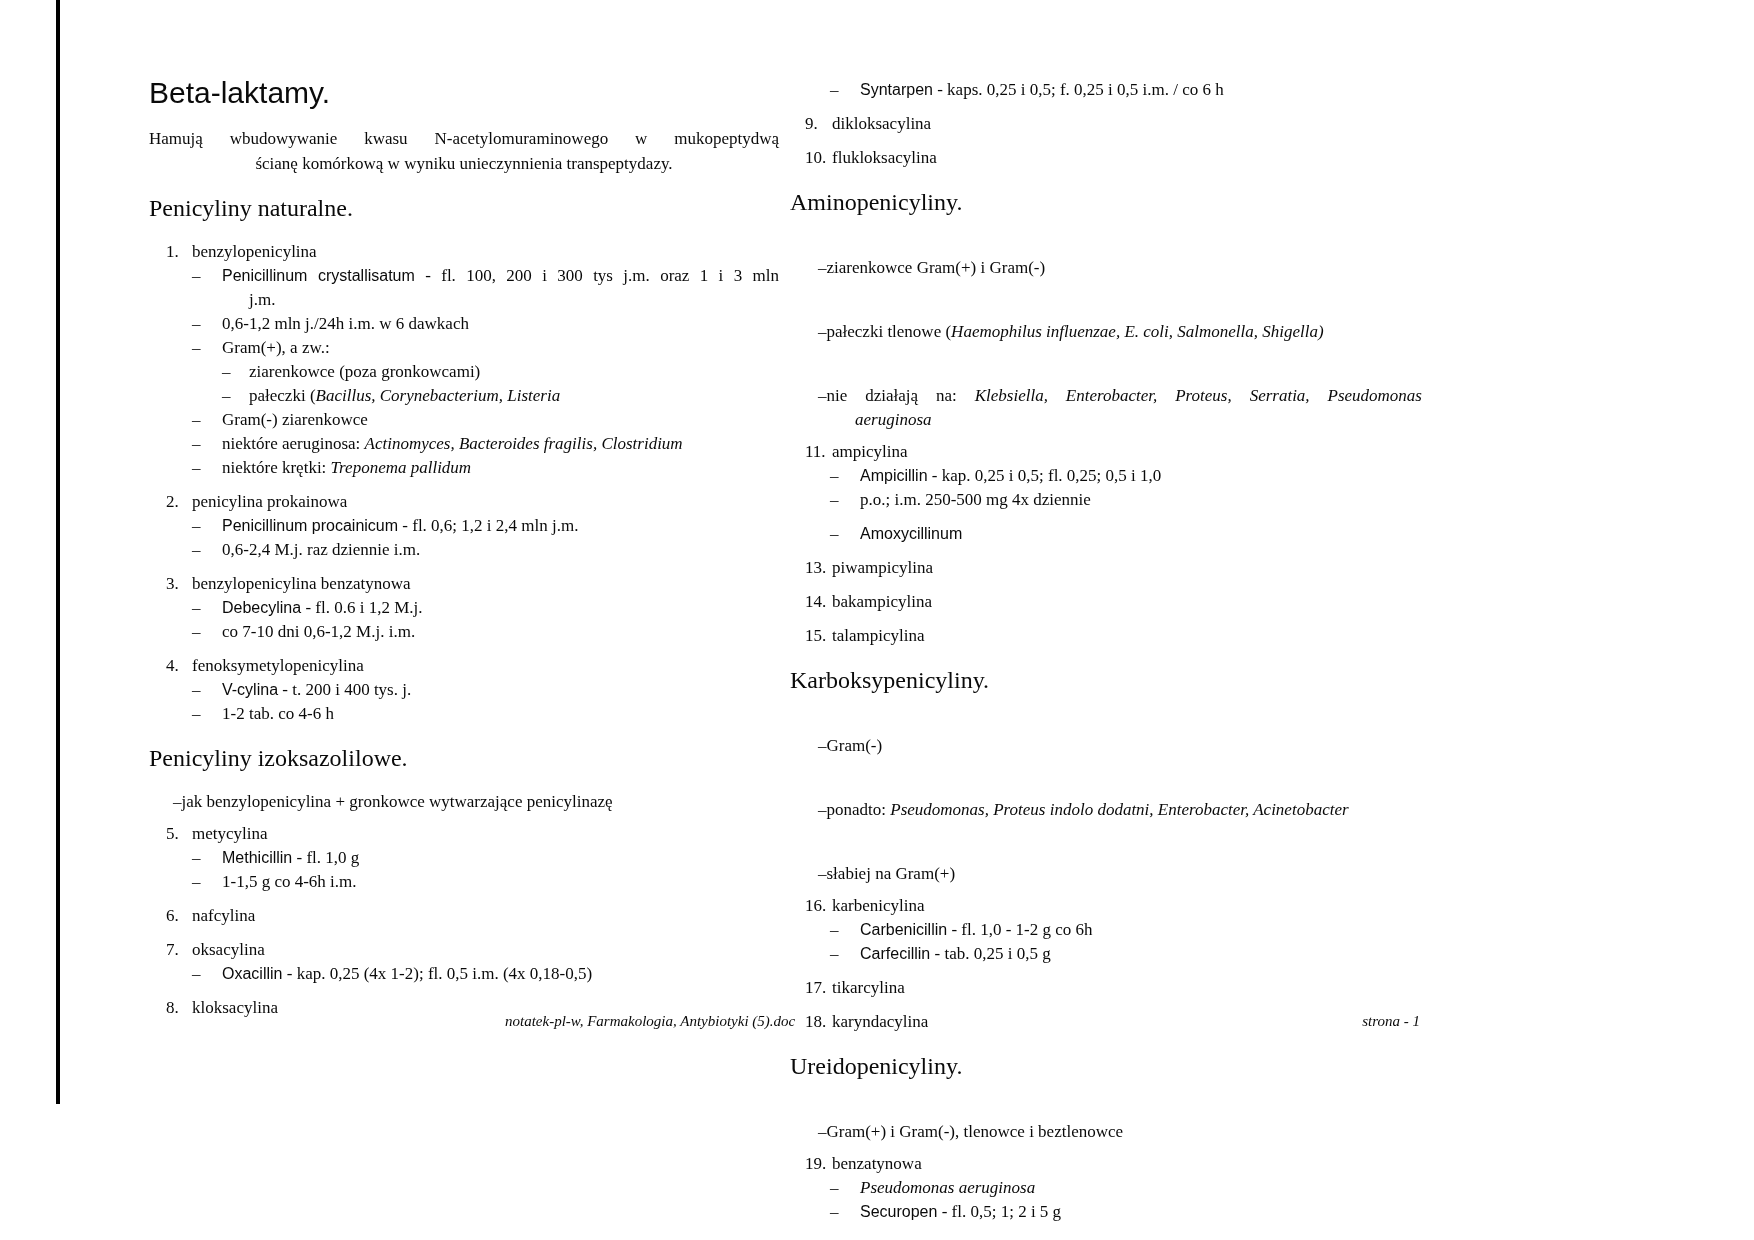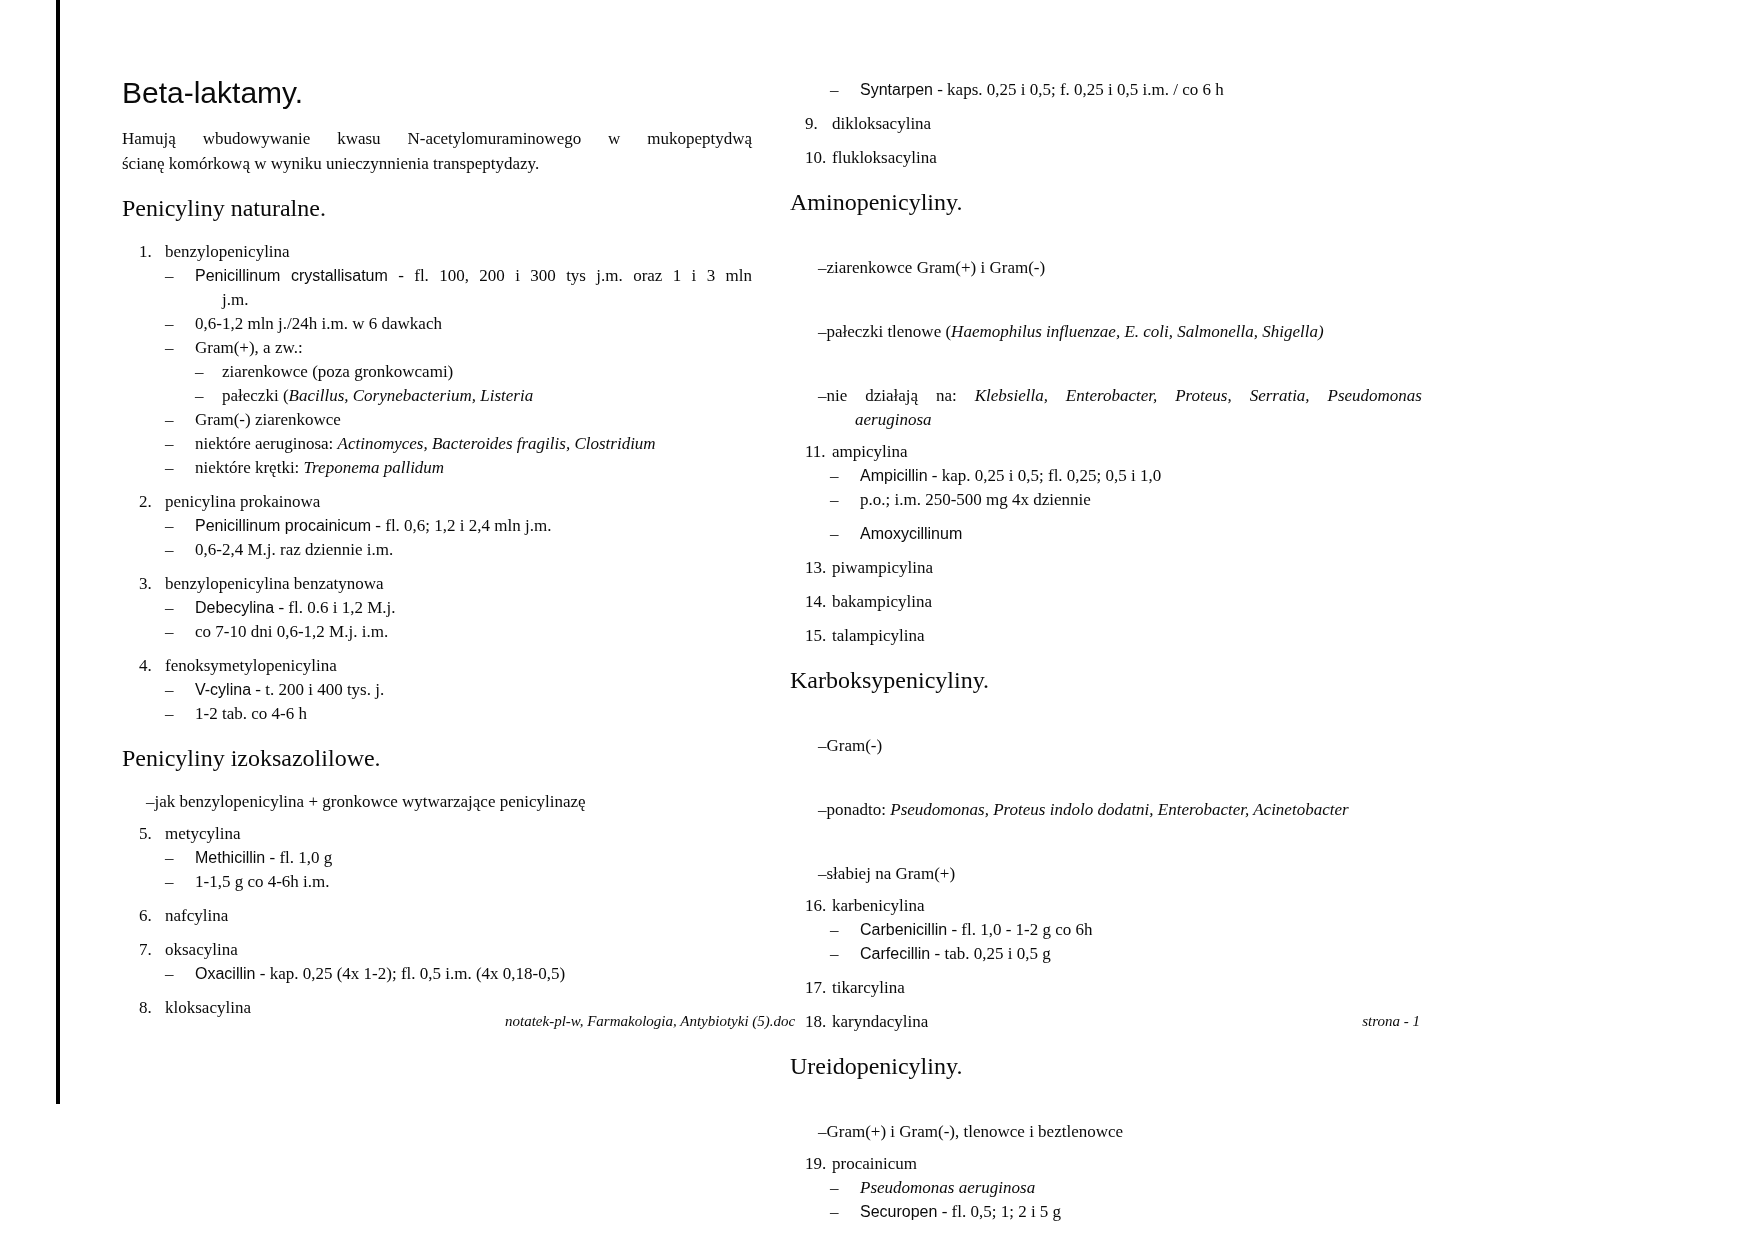--- a/index.html
+++ b/index.html
@@ -5,28 +5,28 @@
   * { box-sizing: border-box; }
   html,body { margin:0; padding:0; background:#ffffff; }
   .page {
     position:relative; width:1754px; height:1240px; background:#ffffff;
     font-family:"Liberation Serif","DejaVu Serif",serif; color:#0a0a0a;
     overflow:hidden;
   }
   .edge-line { position:absolute; left:56px; top:0; width:4px; height:1104px; background:#000; }
 
   .col { position:absolute; top:0; }
-  .col-left  { left:122px; width:630px; padding-top:76px; }
+  .col-left  { left:149px; width:630px; padding-top:76px; }
   .col-right { left:790px; width:632px; padding-top:78px; }
 
   .doc-title {
     font-family:"Liberation Sans","DejaVu Sans",sans-serif;
     font-size:30px; line-height:34px; margin:0 0 16px 0; font-weight:normal;
   }
-  .intro-line { font-size:17px; line-height:25px; }
+  .intro-line { font-size:17px; line-height:25px;text-align:center; }
   .just { text-align:justify; text-align-last:justify; }
   .intro-wrap { margin-bottom:4px; }
 
   .h2 { font-size:24px; line-height:28px; font-weight:normal; margin:18px 0 18px 0; }
 
   .group { margin-bottom:10px; }
   .line { font-size:17px; line-height:24px; }
 
   .nitem { display:flex; padding-left:17px; }
   .col-right .nitem { padding-left:15px; }
@@ -316,21 +316,21 @@
 
     <h2 class="h2">Ureidopenicyliny.</h2>
 
     <div class="notes">
       <div class="line note"><span>–</span><span>Gram(+) i Gram(-), tlenowce i beztlenowce</span></div>
     </div>
 
     <div class="group">
       <div class="line nitem">
         <span class="n">19.</span>
-        <span>procainicum</span>
+        <span>benzatynowa</span>
       </div>
       <div class="line sub">
         <span class="d">–</span>
         <span class="txt it">Pseudomonas aeruginosa</span>
       </div>
       <div class="line sub">
         <span class="d">–</span>
         <span class="txt"><span class="drug">Securopen</span><span> - fl. 0,5; 1; 2 i 5 g</span></span>
       </div>
     </div>

